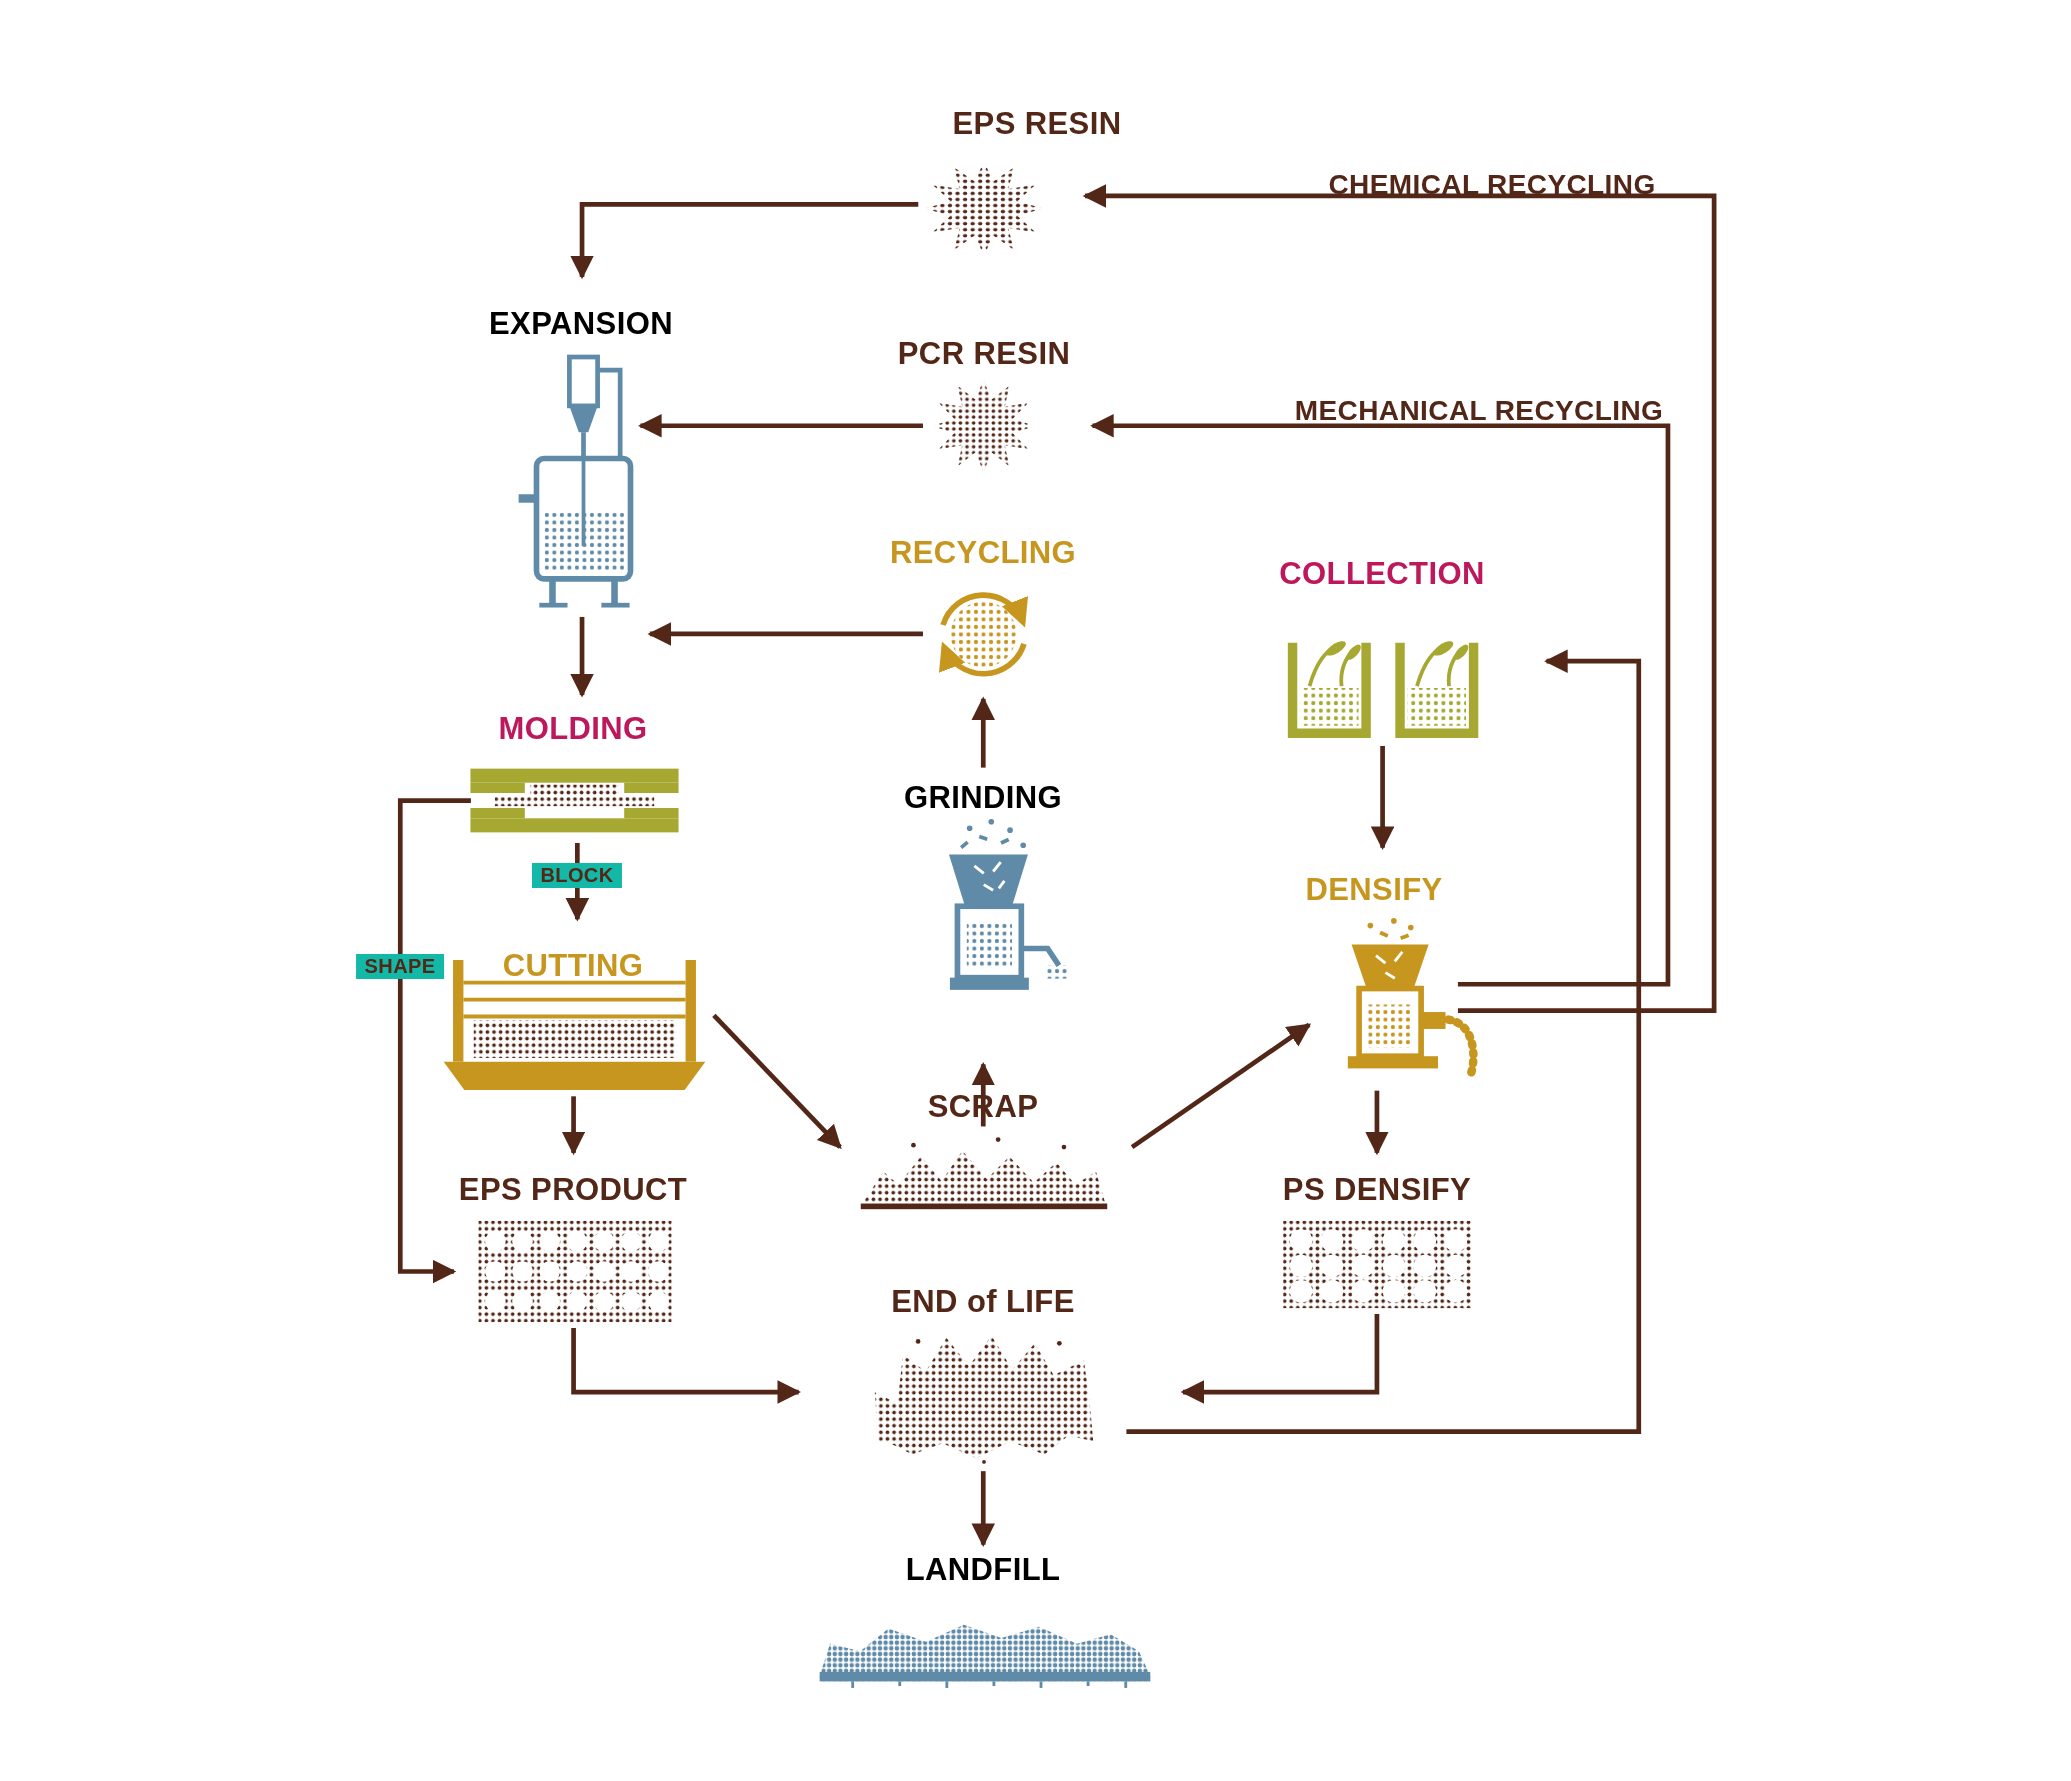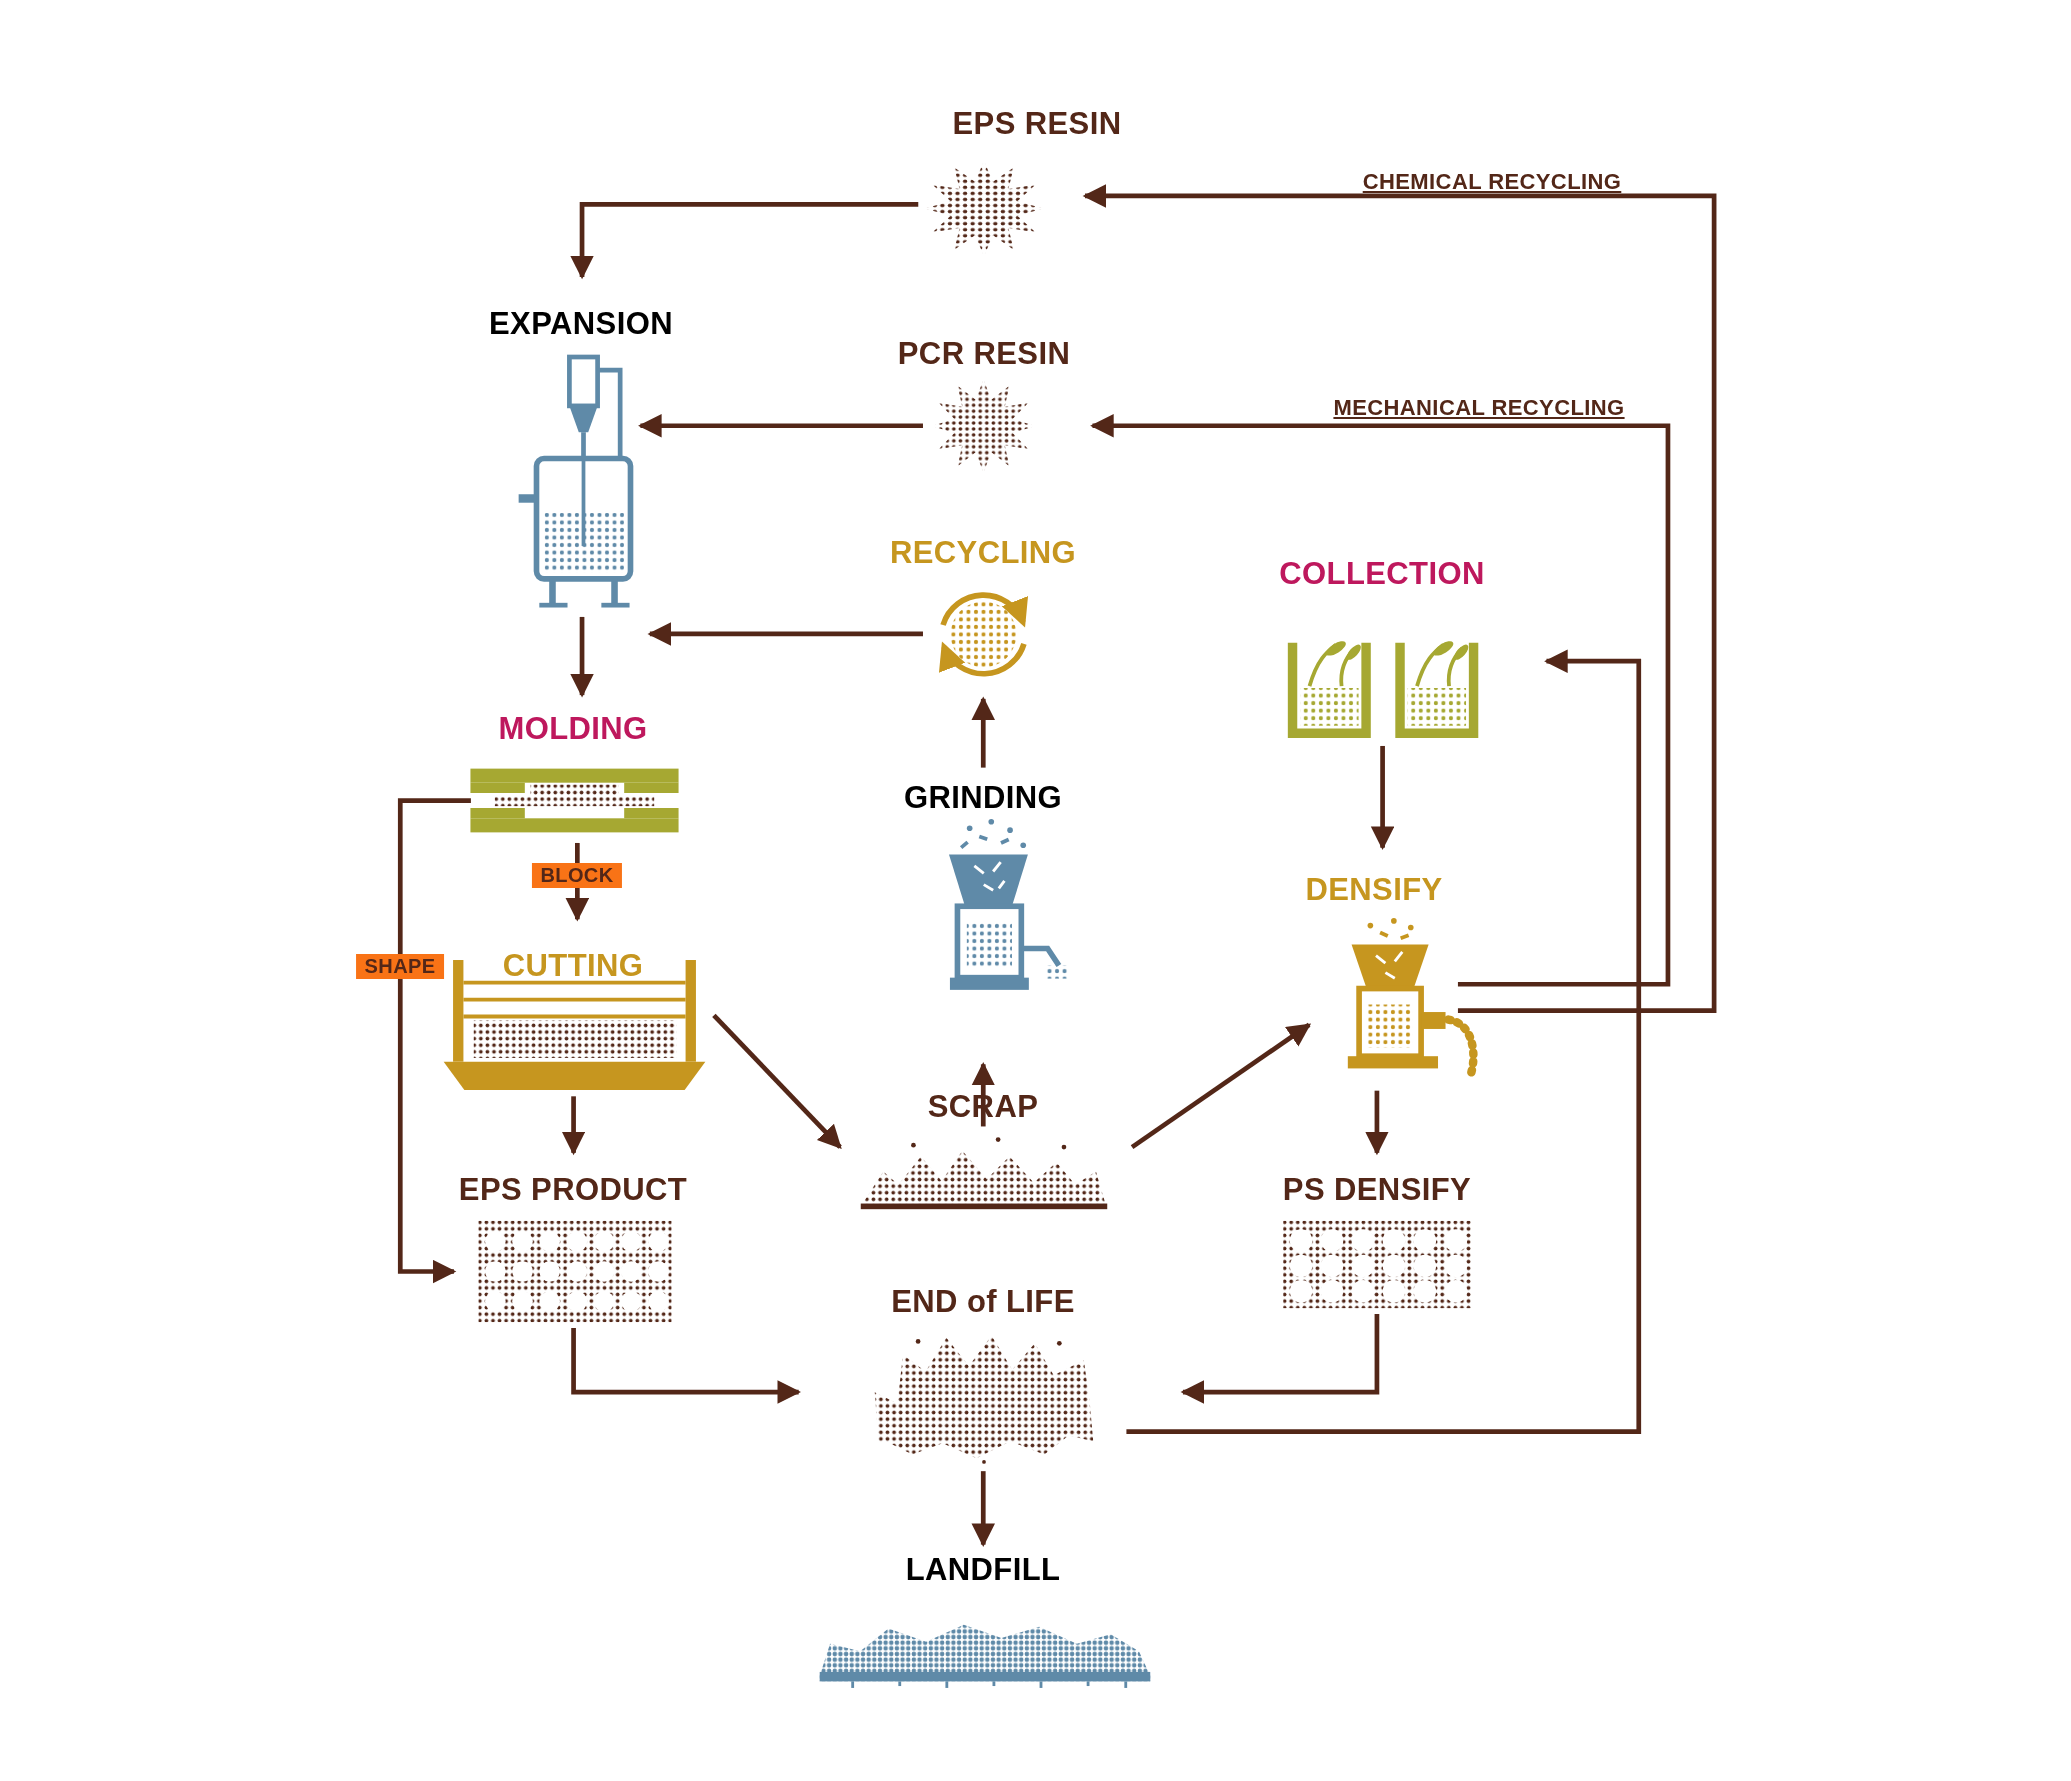--- a/index.html
+++ b/index.html
@@ -14,22 +14,22 @@
   svg.layer{position:absolute;left:0;top:0;}
   .icon{position:absolute;}
   .label{
     position:absolute;
     transform:translateX(-50%);
     font-weight:bold;
     white-space:nowrap;
     letter-spacing:0.4px;
   }
   .main{font-size:31px;}
-  .small{font-size:22px;text-decoration:underline;}
-  .tiny{font-size:20px;background:#f97316;padding:0.9px 8.5px;}
+  .small{font-size:28px;}
+  .tiny{font-size:20px;background:#14b8a6;padding:0.9px 8.5px;}
   .brown{color:#532718;}
   .blue{color:#000000;}
   .olive{color:#be185d;}
   .gold{color:#c6961f;margin-top:11px;}
 </style>
 </head>
 <body>
 
 <div id="canvas">
 

